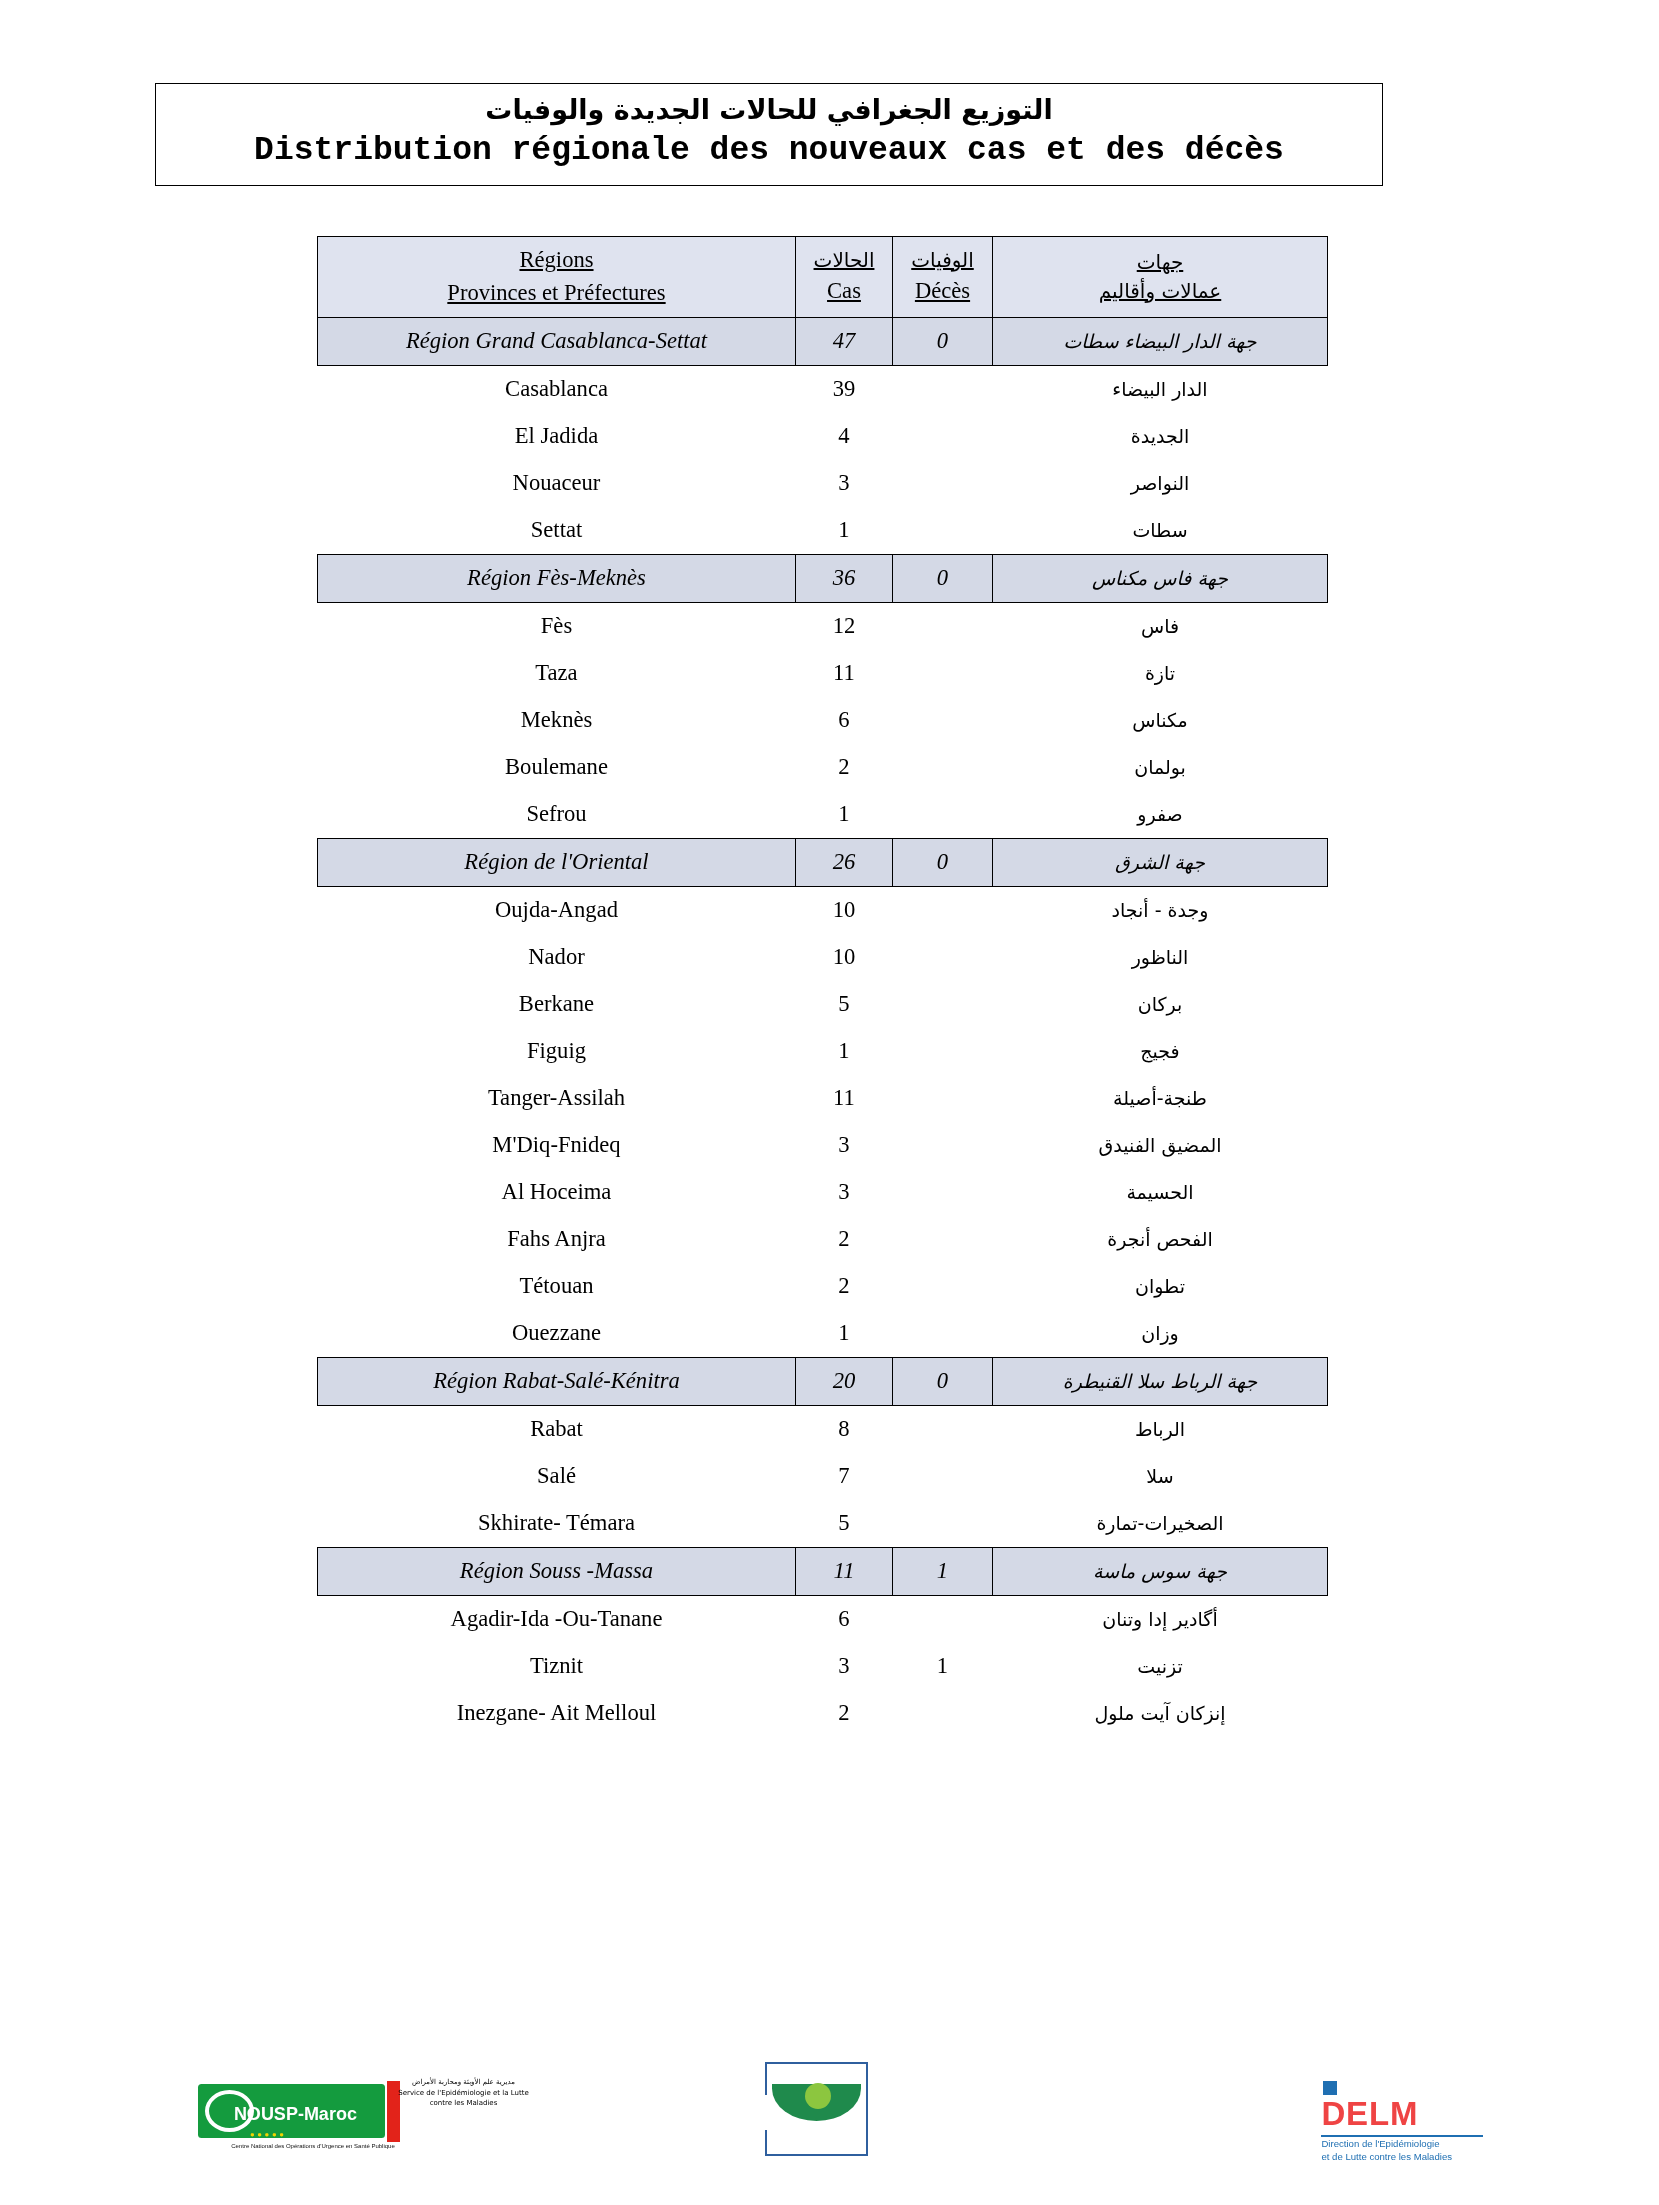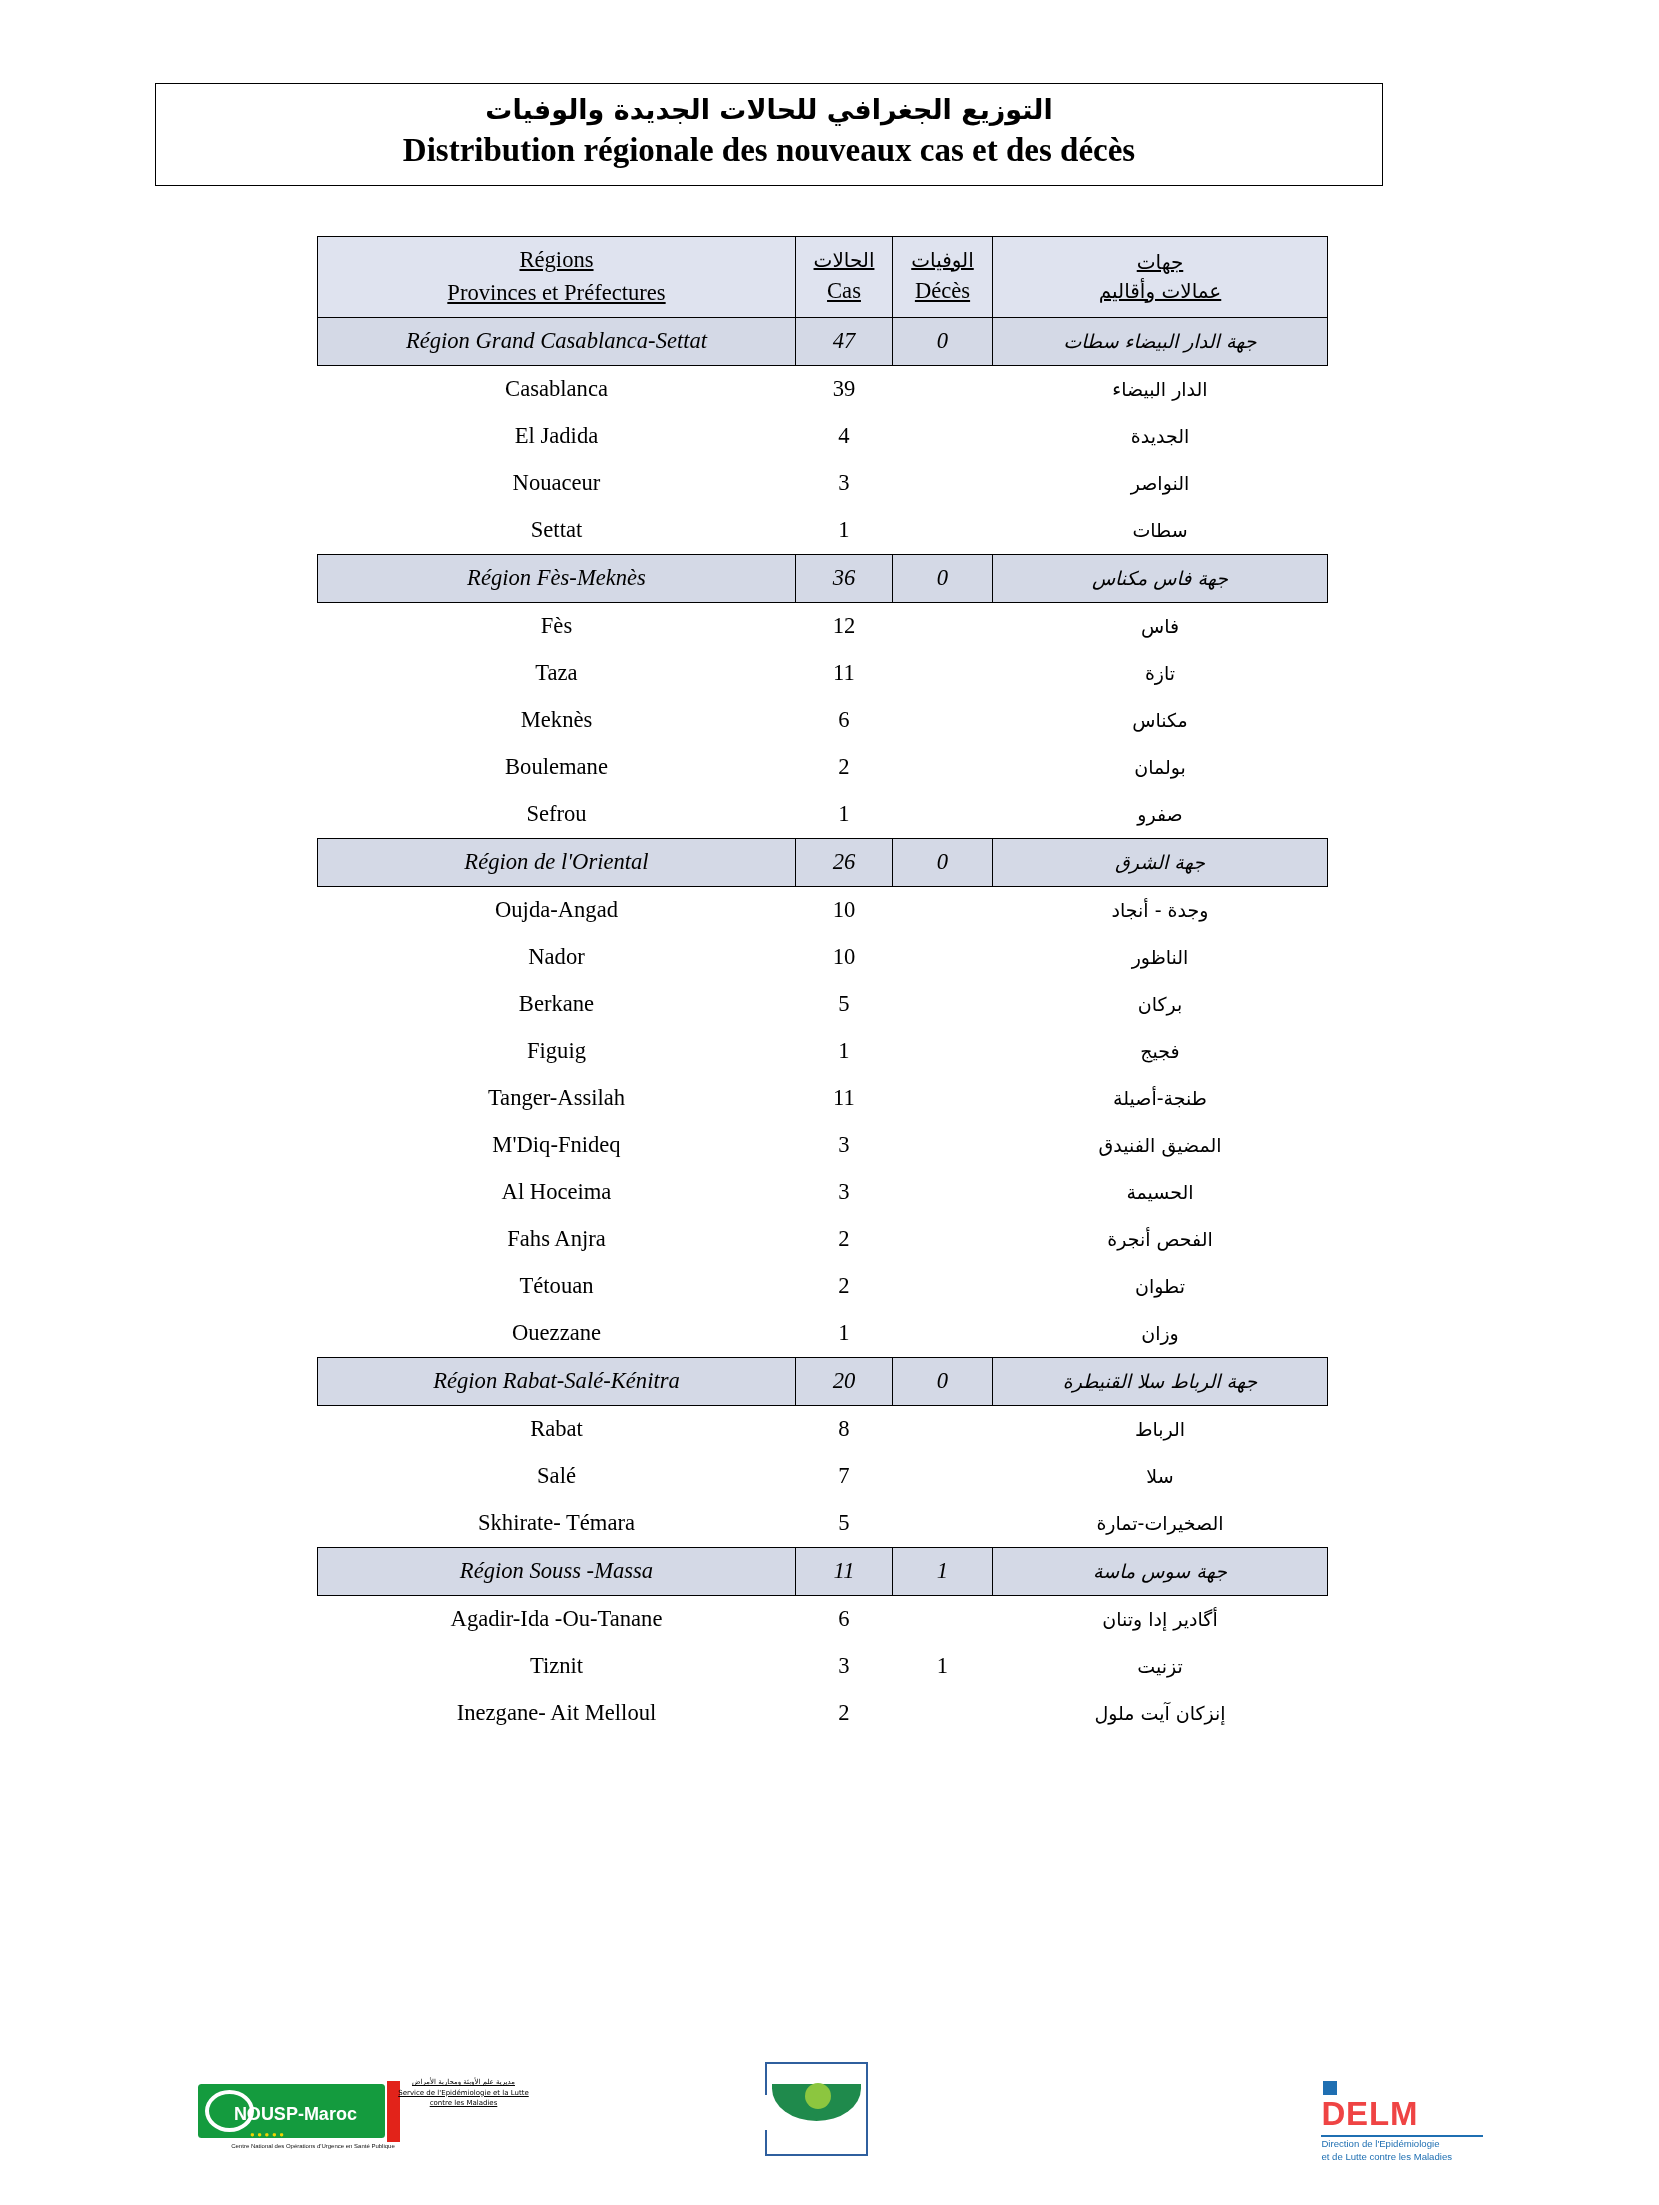--- a/index.html
+++ b/index.html
@@ -28,21 +28,21 @@
     text-align: center;
   }
   .title-ar {
     font-family: "DejaVu Sans", sans-serif;
     font-weight: bold;
     font-size: 27px;
     line-height: 1.25;
     direction: rtl;
   }
   .title-fr {
-    font-family: Liberation Serif, serif;
+    font-family: Liberation Mono, monospace;
     font-weight: bold;
     font-size: 33px;
     line-height: 1.25;
     margin-top: 3.5px;
   }
 
   
   .tbl-wrap {
     position: absolute;
     left: 317px;
@@ -167,21 +167,20 @@
   }
   .nousp-side-lines {
     position: absolute;
     left: 196px; top: 8.7px;
     width: 139px;
     font-family: "DejaVu Sans", sans-serif;
     font-size: 7px;
     line-height: 1.5;
     direction: rtl;
     text-align: center;
-    text-decoration: underline;
   }
   .nousp-bottom-lines {
     position: absolute;
     left: 0; top: 73px;
     width: 230px;
     font-family: "Liberation Sans", sans-serif;
     font-size: 6px;
     line-height: 1.4;
     text-align: center;
     color: #111;

